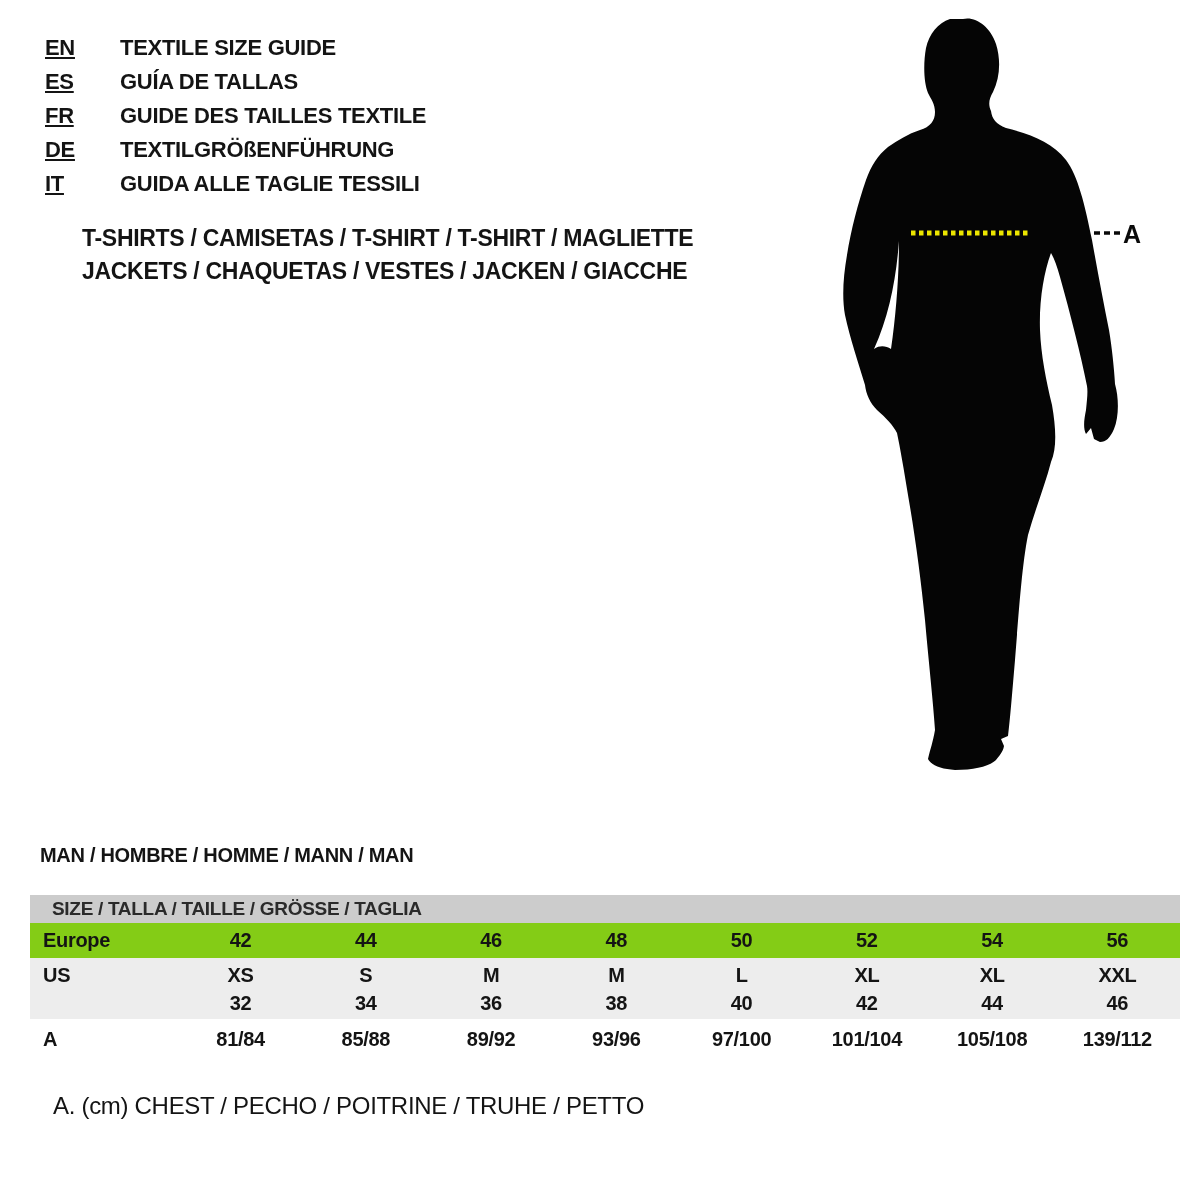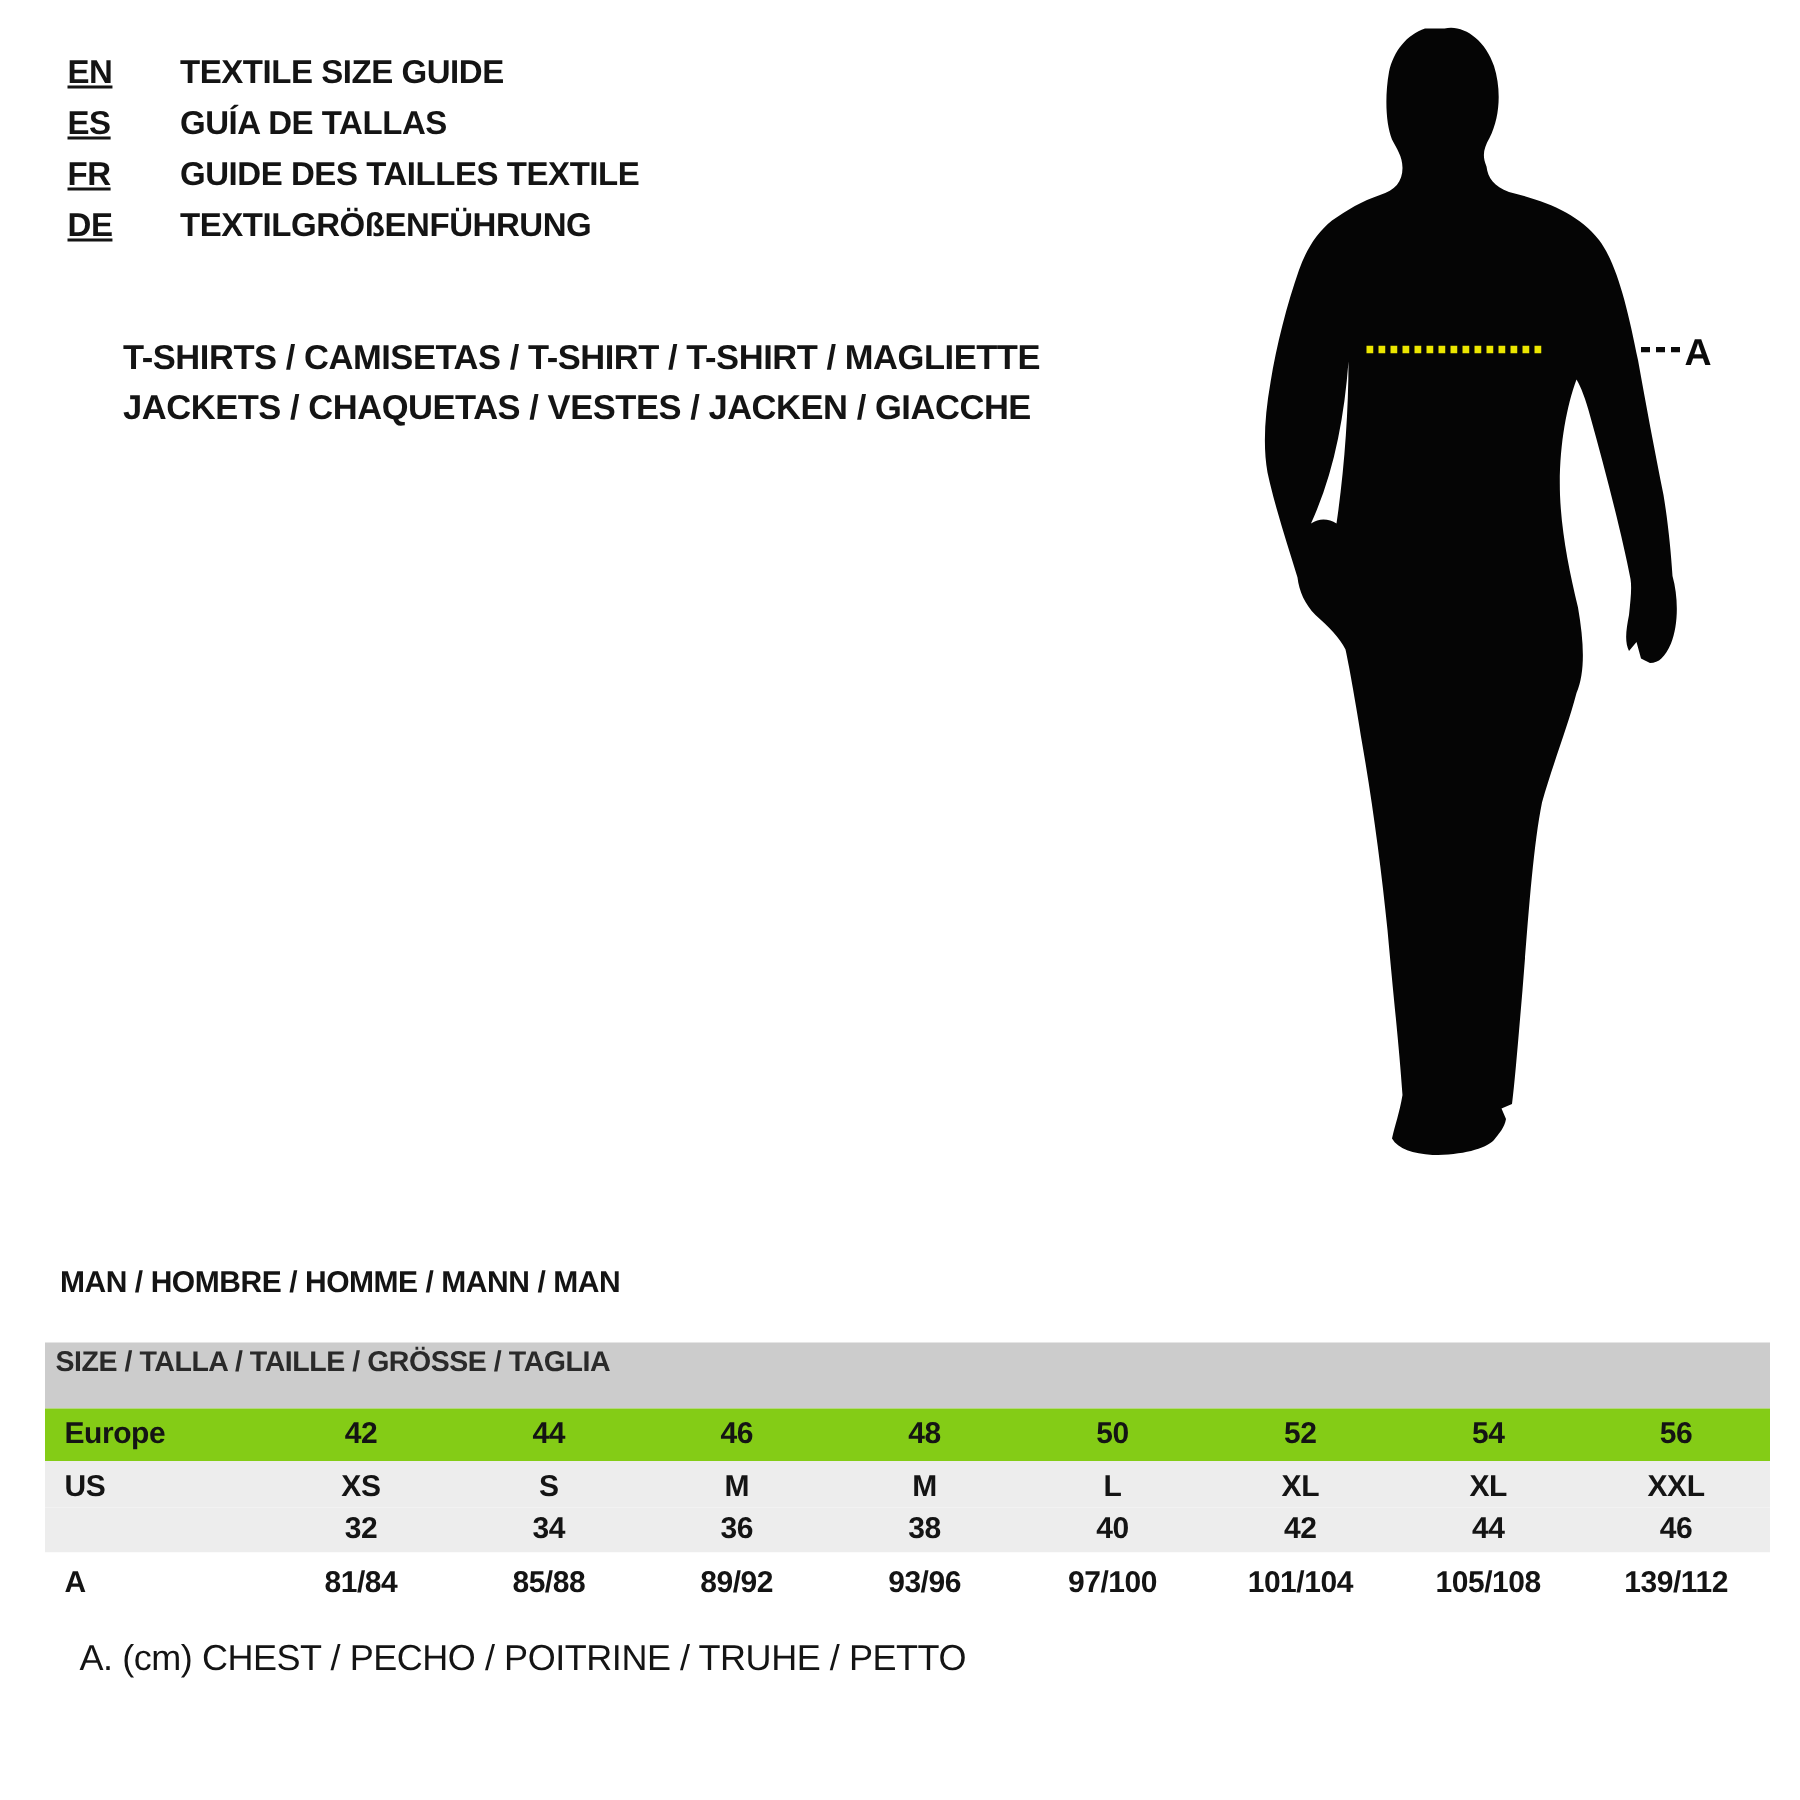--- a/index.html
+++ b/index.html
@@ -35,24 +35,24 @@
   .callout-dashes { stroke: #0a0a0a; stroke-width: 3.5; stroke-dasharray: 6 4; fill: none; }
   .marker-label { font-family: "Liberation Sans", "DejaVu Sans", sans-serif; font-weight: bold; font-size: 25px; fill: #0a0a0a; }
 
   
   .man-heading { position: absolute; left: 40px; top: 844px; font-weight: bold; font-size: 20px; white-space: nowrap; }
   .footnote { position: absolute; left: 42px; top: 1092px; font-weight: normal; font-size: 24px; white-space: nowrap; margin-left: 11px; }
 
   
   .size-table { position: absolute; left: 30px; top: 895px; width: 1150px; }
   .table-header {
-    height: 44px; line-height: 28px;
+    height: 28px; line-height: 28px;
     background: var(--header-bg);
     font-weight: bold; font-size: 19px;
-    padding-left: 7px;
+    padding-left: 22px;
     color: #2a2a2a;
     white-space: nowrap;
   }
   .trow { display: grid; grid-template-columns: 148px repeat(8, 1fr); font-weight: bold; font-size: 20px; }
   .trow .cell { text-align: center; }
   .trow .label-cell { text-align: left; padding-left: 13px; }
   .trow.r0 { height: 35px; line-height: 35px; background: #84cc16; }
   .trow.r1 { height: 31px; line-height: 34px; background: var(--band-bg); }
   .trow.r2 { height: 30px; line-height: 28px; background: var(--band-bg); }
   .trow.r3 { height: 36px; line-height: 40px; background: #ffffff; }
@@ -69,20 +69,24 @@
       <span class="lang-code">ES</span>
       <span class="lang-label">GUÍA DE TALLAS</span>
     </div>
     <div class="lang-row">
       <span class="lang-code">FR</span>
       <span class="lang-label">GUIDE DES TAILLES TEXTILE</span>
     </div>
     <div class="lang-row">
       <span class="lang-code">DE</span>
       <span class="lang-label">TEXTILGRÖßENFÜHRUNG</span>
+    </div>
+    <div class="lang-row">
+      <span class="lang-code">IT</span>
+      <span class="lang-label">GUIDA ALLE TAGLIE TESSILI</span>
     </div>
   </div>
 
 <div class="products">
   <div class="product-line">T-SHIRTS / CAMISETAS / T-SHIRT / T-SHIRT / MAGLIETTE</div>
   <div class="product-line">JACKETS / CHAQUETAS / VESTES / JACKEN / GIACCHE</div>
 </div>
 
 <svg class="figure-svg" viewBox="820 0 380 800">
   <path class="silhouette" fill-rule="evenodd" d="

